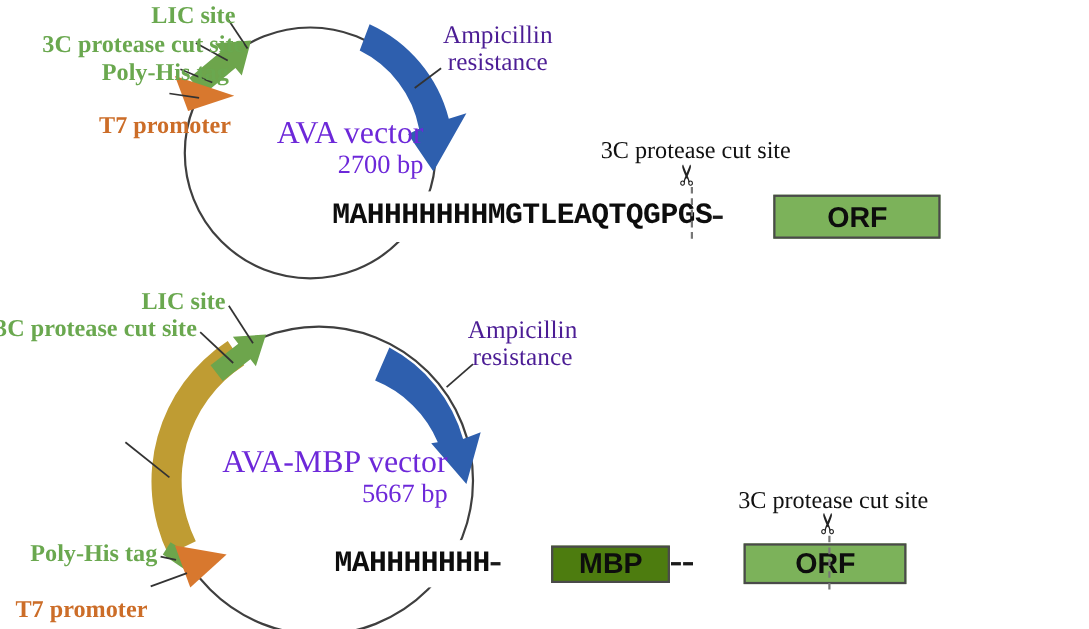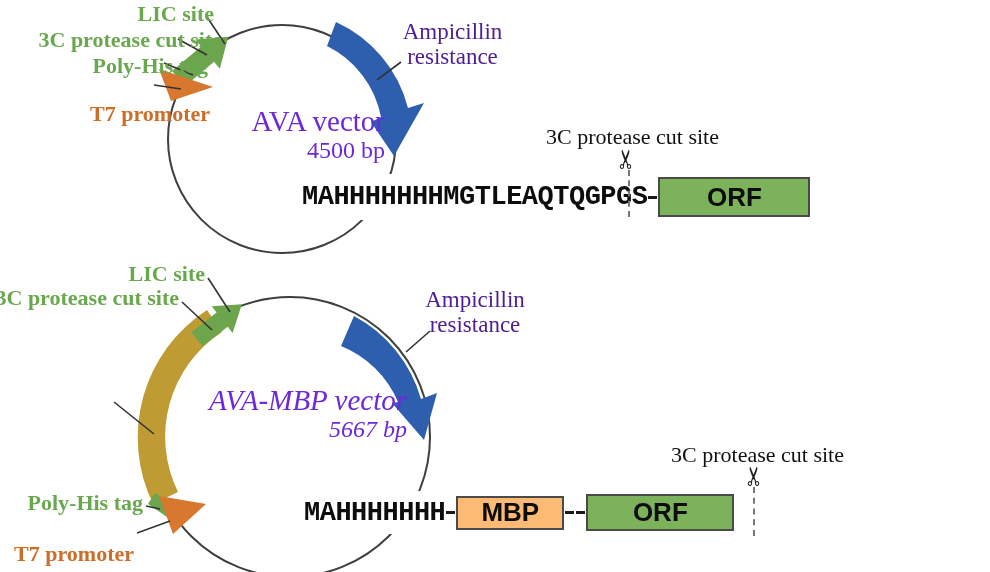--- a/index.html
+++ b/index.html
@@ -21,23 +21,23 @@
   .title .name{font-size:29px;line-height:32px;}
   .title .bp{font-size:24px;line-height:27px;}
   .amp{position:absolute;text-align:center;font-size:23px;line-height:25px;color:#4c1d95;}
   .cutlbl{position:absolute;text-align:center;font-size:22px;color:#111;white-space:nowrap;}
   .seqrow{position:absolute;display:flex;align-items:center;background:#fff;padding:1px 3px;z-index:2;}
   .seq{font-family:Liberation Mono, monospace;font-weight:bold;font-size:27px;
        letter-spacing:-0.5px;color:#0d0d0d;white-space:nowrap;}
   .dash{width:9px;height:3px;background:#1a1a1a;flex:0 0 auto;margin:0 1px;}
   .genebox{display:flex;align-items:center;justify-content:center;border:2px solid #4a4a4a;
            font-family:"Liberation Sans", sans-serif;font-weight:bold;font-size:26px;color:#0d0d0d;
-           box-sizing:border-box;flex:0 0 auto;}
+           box-sizing:border-box;flex:0 0 auto;margin-left:45px;}
   .orfbox{background:#7cb25a;}
-  .mbpbox{background:#fdba74;}
+  .mbpbox{background:#4d7c0f;}
   .orf-top{width:152px;height:40px;}
   .orf-bot{width:148px;height:37px;}
   .mbp-bot{width:108px;height:34px;}
   .scissors{position:absolute;font-size:26px;color:#222;transform:rotate(-90deg);z-index:3;
             font-family:"DejaVu Sans", sans-serif;}
   .cutline{position:absolute;width:0;border-left:2px dashed #777;z-index:3;}
 </style>
 </head>
 <body>
 
@@ -78,21 +78,21 @@
   <div class="lbl right green-t" style="right:782px;top:54px;">Poly-His tag</div>
   <div class="lbl right orange-t" style="right:780px;top:81px;">T7 promoter</div>
 
   <div class="amp" style="left:395px;top:19px;width:115px;">
     <div>Ampicillin</div>
     <div>resistance</div>
   </div>
 
   <div class="title" style="left:180px;top:105px;width:205px;">
     <div class="name">AVA vector</div>
-    <div class="bp">4500 bp</div>
+    <div class="bp">2700 bp</div>
   </div>
 
   <div class="cutlbl" style="left:545px;top:124px;width:175px;">3C protease cut site</div>
   <span class="scissors" style="left:615px;top:144px;">✂</span>
   <div class="cutline" style="left:628px;top:170px;height:47px;"></div>
 
   <div class="seqrow" style="left:299px;top:174px;height:44px;">
     <span class="seq">MAHHHHHHHMGTLEAQTQGPGS</span>
     <span class="dash"></span>
     <span class="genebox orfbox orf-top">ORF</span>
@@ -103,21 +103,21 @@
 
 
   <div class="lbl right green-t" style="right:847px;top:491px;">Poly-His tag</div>
   <div class="lbl right orange-t" style="right:856px;top:521px;">T7 promoter</div>
 
   <div class="amp" style="left:420px;top:287px;width:110px;">
     <div>Ampicillin</div>
     <div>resistance</div>
   </div>
 
-  <div class="title" style="left:185px;top:384px;width:222px;font-style:italic;">
+  <div class="title" style="left:185px;top:404px;width:222px;">
     <div class="name">AVA-MBP vector</div>
     <div class="bp">5667 bp</div>
   </div>
 
   <div class="cutlbl" style="left:670px;top:442px;width:175px;">3C protease cut site</div>
   <span class="scissors" style="left:743px;top:461px;">✂</span>
   <div class="cutline" style="left:753px;top:487px;height:49px;"></div>
 
   <div class="seqrow" style="left:301px;top:491px;height:41px;">
     <span class="seq">MAHHHHHHH</span>

